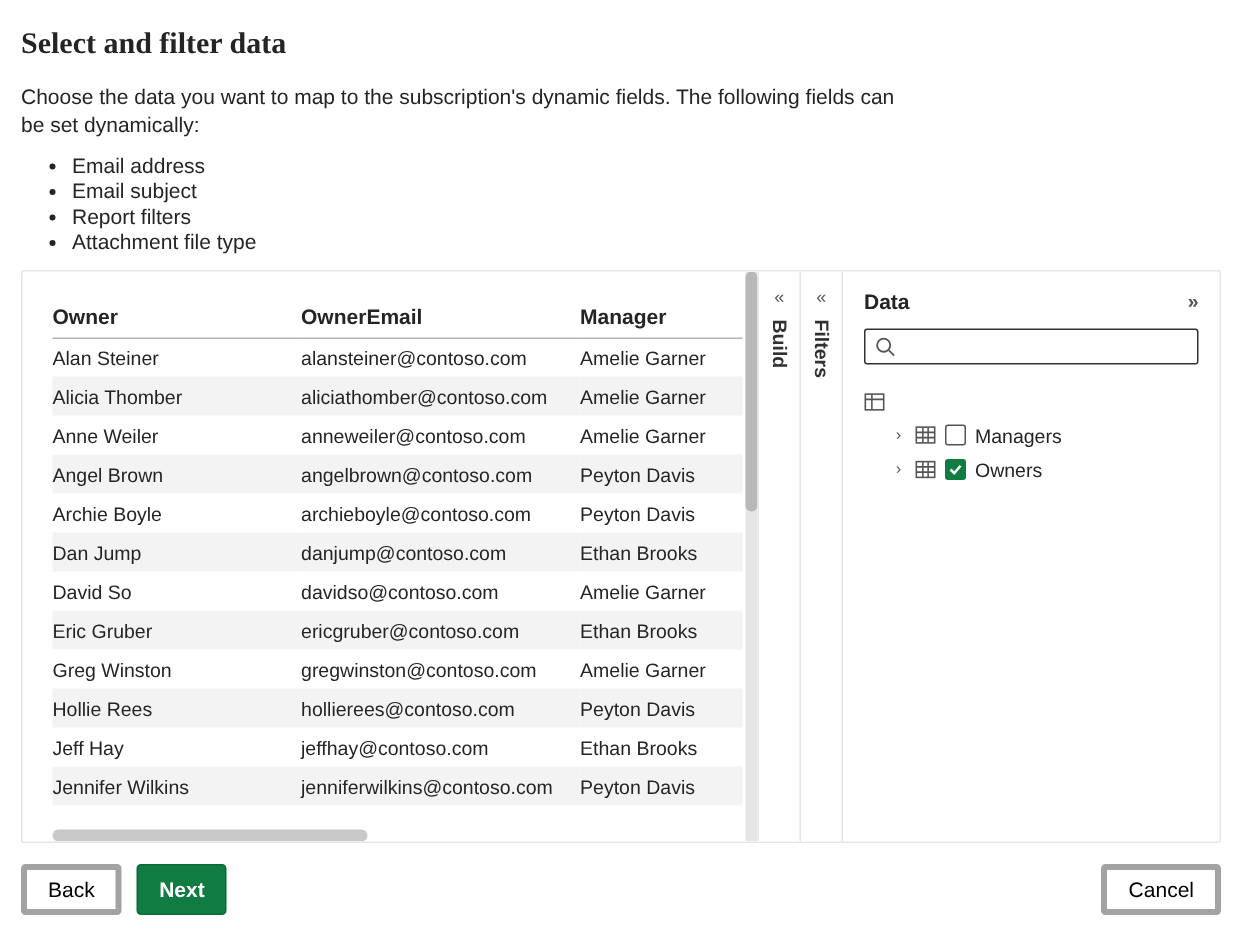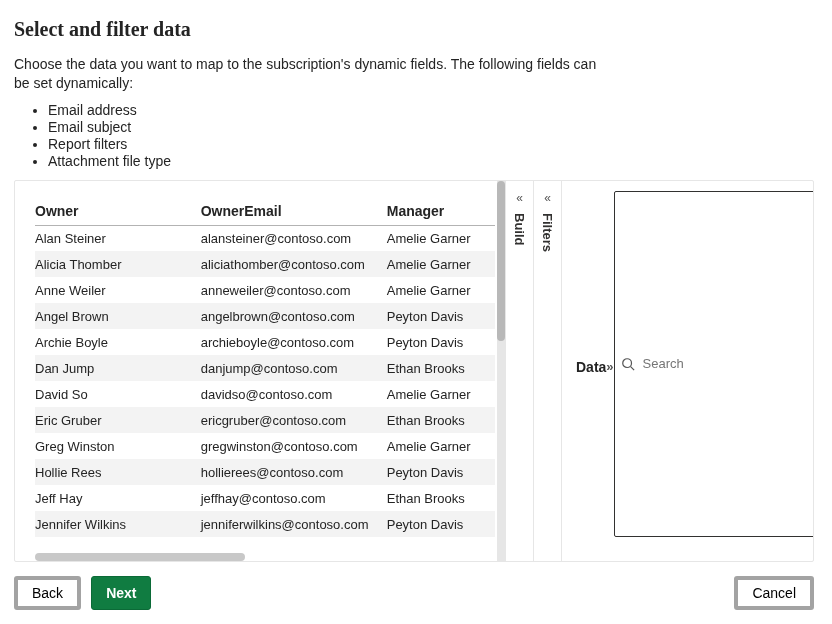--- a/index.html
+++ b/index.html
@@ -100,21 +100,21 @@
     font-weight: 600;
     margin-top: 4px;
     color:#323130;
   }
 
   
   .data-panel {
     width: 252px;
     border-left:1px solid #e6e6e6;
     padding: 10px 14px;
-    display:flex; flex-direction:row;
+    display:flex; flex-direction:column;
   }
   .data-panel .hdr {
     display:flex; justify-content:space-between; align-items:center;
     font-weight:600; margin:2px 0 10px 0;
   }
   .data-panel .hdr .exp{ font-size:13px; color:#555; cursor:pointer;}
   .searchbox {
     display:flex; align-items:center;
     border:1px solid #323130; border-radius:2px;
     padding:4px 6px; margin-bottom:14px;
@@ -267,21 +267,20 @@
     <div class="data-panel">
       <div class="hdr">
         <span>Data</span>
         <span class="exp">»</span>
       </div>
       <div class="searchbox">
         <svg width="14" height="14" viewBox="0 0 16 16" fill="none" stroke="#555" stroke-width="1.4">
             <circle cx="7" cy="7" r="5"></circle>
             <line x1="11" y1="11" x2="15" y2="15"></line>
           </svg>
-        <input type="text" placeholder="Search" style="">
       </div>
       <div class="tree">
         <div class="tree-row">
           <span class="dsicon">
             <svg width="14" height="14" viewBox="0 0 16 16" fill="none" stroke="#555" stroke-width="1.2">
                 <rect x="1" y="2" width="14" height="12"></rect>
                 <line x1="1" y1="6" x2="15" y2="6"></line>
                 <line x1="6" y1="2" x2="6" y2="14"></line>
               </svg>
           </span>

